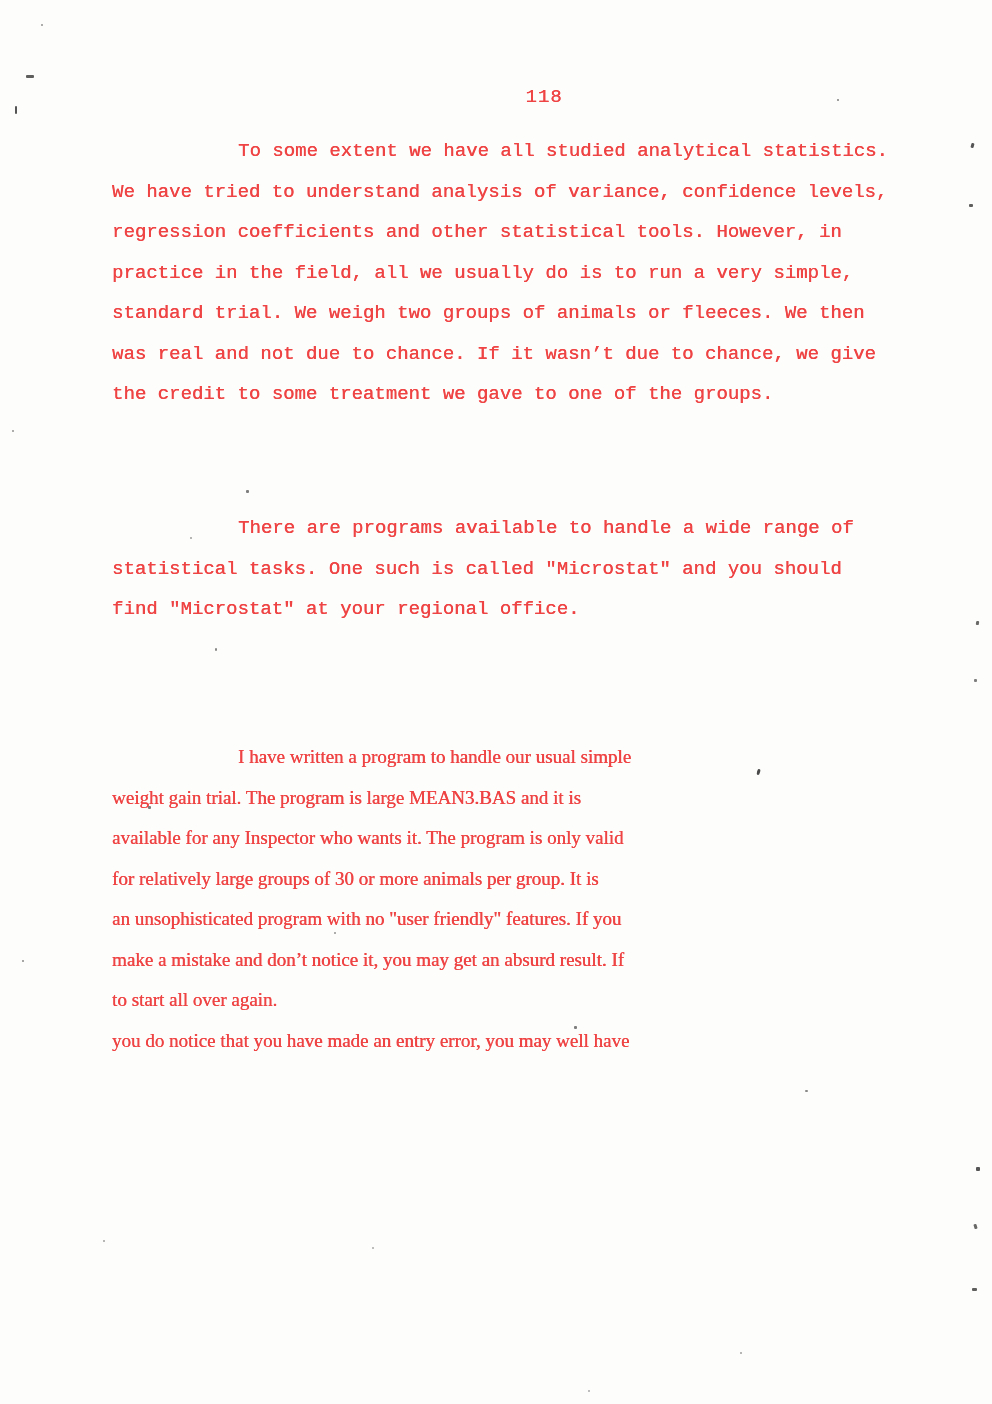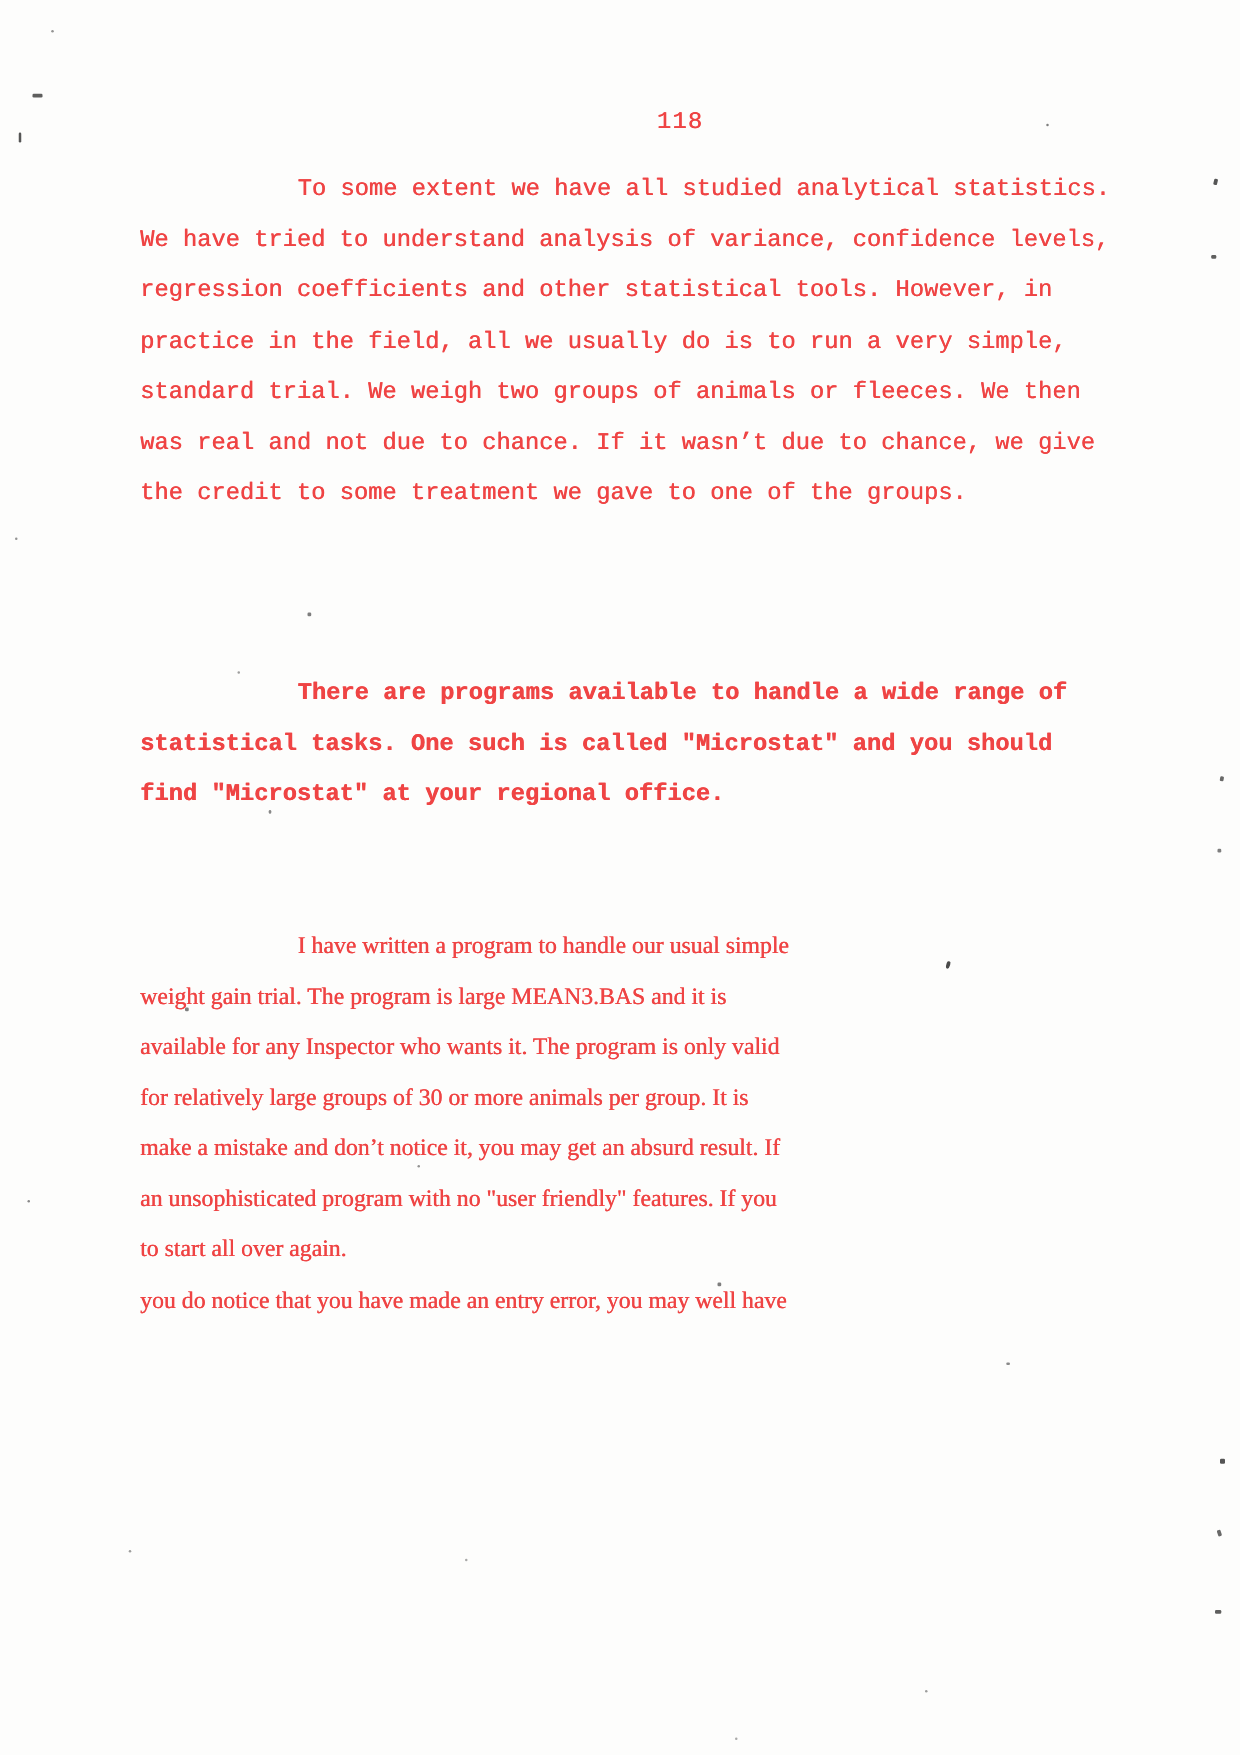--- a/index.html
+++ b/index.html
@@ -38,21 +38,21 @@
     text-shadow: 0.35px 0 0 currentColor;
     margin-left: 20px;
   }
   .para .line {
     white-space: pre;
   }
   .para .line.first {
     text-indent: 126px;
   }
   #para-1 { top: 131px; }
-  #para-2 { top: 534px; font-weight: bold; }
+  #para-2 { top: 508px; }
   #para-3 { top: 737px; font-family: Liberation Serif, serif; }
   #para-4 { top: 1139px; }
 
   
   .speck {
     position: absolute;
     background: #2a2a2a;
     border-radius: 1px;
   }
 </style>
@@ -77,22 +77,22 @@
     <div class="line first">There are programs available to handle a wide range of</div>
     <div class="line">statistical tasks. One such is called "Microstat" and you should</div>
     <div class="line">find "Microstat" at your regional office.</div>
   </div>
 
   <div class="para" id="para-3">
     <div class="line first">I have written a program to handle our usual simple</div>
     <div class="line">weight gain trial. The program is large MEAN3.BAS and it is</div>
     <div class="line">available for any Inspector who wants it. The program is only valid</div>
     <div class="line">for relatively large groups of 30 or more animals per group. It is</div>
+    <div class="line">an unsophisticated program with no "user friendly" features. If you</div>
     <div class="line">make a mistake and don’t notice it, you may get an absurd result. If</div>
-    <div class="line">an unsophisticated program with no "user friendly" features. If you</div>
     <div class="line">to start all over again.</div>
     <div class="line">you do notice that you have made an entry error, you may well have</div>
   </div>
 
 
   <span class="speck" style="left:26px;  top:75px;   width:8px; height:3px; opacity:.75;"></span>
   <span class="speck" style="left:15px;  top:106px;  width:2px; height:8px; opacity:.8;"></span>
   <span class="speck" style="left:41px;  top:24px;   width:2px; height:2px; opacity:.5;"></span>
   <span class="speck" style="left:837px; top:99px;   width:2px; height:2px; opacity:.6;"></span>
   <span class="speck" style="left:971px; top:143px;  width:3px; height:5px; opacity:.8; transform:rotate(14deg);"></span>

